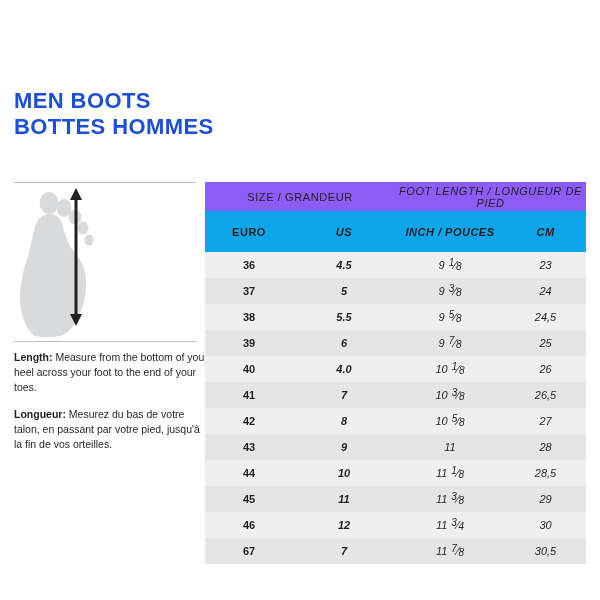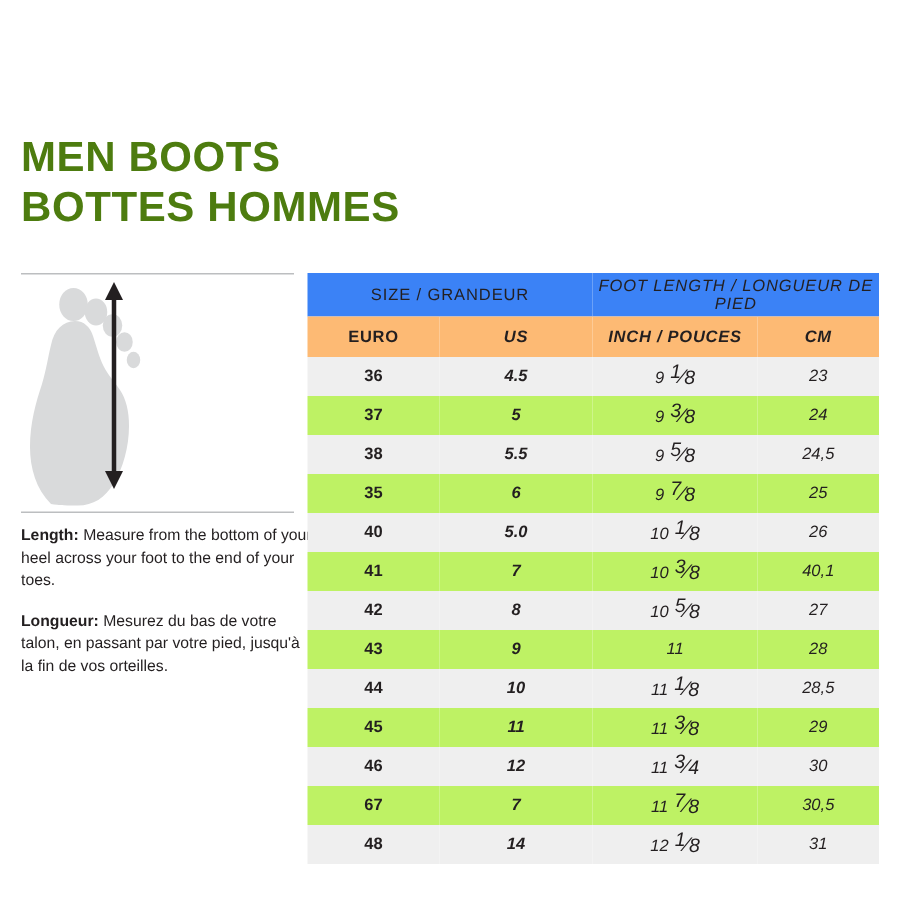--- a/index.html
+++ b/index.html
@@ -15,25 +15,25 @@
     width: 600px; height: 600px;
     overflow: hidden;
   }
   .titles {
     position: absolute;
     left: 14px;
     top: 88px;
     line-height: 1.18;
   }
   .title-line {
-    font-size: 28px;
+    font-size: 22px;
     font-weight: bold;
     letter-spacing: 0.4px;
     text-transform: uppercase;
-    color: #4d7c0f;
+    color: #1d4ed8;
     white-space: nowrap;
   }
   
   .illus {
     position: absolute;
     left: 14px;
     top: 182px;
     width: 182px;
     height: 160px;
   }
@@ -75,43 +75,43 @@
   table.size-table td, table.size-table th {
     text-align: center;
     vertical-align: middle;
     font-size: 11px;
     color: #231f20;
     border: 0;
     padding: 0;
   }
   .grp-head td {
     height: 29px;
-    background: #3b82f6;
+    background: #8b5cf6;
     font-size: 9.5px;
     letter-spacing: 0.6px;
     color: #58595b;
     font-weight: normal;
   }
   .col-head td {
-    height: 27px;
-    background: #fdba74;
+    height: 41px;
+    background: #0ea5e9;
     font-size: 10.5px;
     font-weight: bold;
     letter-spacing: 0.5px;
     color: #231f20;
   }
   tr.body-row td { height: 26px; }
   tr.row-odd td  { background: #efefef; }
-  tr.row-even td { background: #bef264; }
+  tr.row-even td { background: #e5e5e5; }
   td.bold { font-weight: bold; font-size: 11.5px; margin-top: 28px; }
   td.sep-left { border-left: 1px solid #ffffff; font-style: italic; }
   .frac {
     display: inline-block;
     position: relative;
-    font-size: 13px;
+    font-size: 10px;
     line-height: 1;
     vertical-align: baseline;
     margin-left: 1px;
   }
   .frac .num { position: relative; top: -3px; }
   .frac .sl  { position: relative; }
   .frac .den { position: relative; top: 1px; }
   .w-euro { width: 88px; }
   .w-us   { width: 102px; }
   .w-inch { width: 110px; }
@@ -183,36 +183,36 @@
             <td class="sep-left">9 <span class="frac"><span class="num">3</span><span class="sl">⁄</span><span class="den">8</span></span></td>
             <td class="sep-left">24</td>
           </tr>
           <tr class="body-row row-odd">
             <td class="bold">38</td>
             <td class="bold sep-left">5.5</td>
             <td class="sep-left">9 <span class="frac"><span class="num">5</span><span class="sl">⁄</span><span class="den">8</span></span></td>
             <td class="sep-left">24,5</td>
           </tr>
           <tr class="body-row row-even">
-            <td class="bold">35</td>
+            <td class="bold">39</td>
             <td class="bold sep-left">6</td>
             <td class="sep-left">9 <span class="frac"><span class="num">7</span><span class="sl">⁄</span><span class="den">8</span></span></td>
             <td class="sep-left">25</td>
           </tr>
           <tr class="body-row row-odd">
             <td class="bold">40</td>
-            <td class="bold sep-left">5.0</td>
+            <td class="bold sep-left">4.0</td>
             <td class="sep-left">10 <span class="frac"><span class="num">1</span><span class="sl">⁄</span><span class="den">8</span></span></td>
             <td class="sep-left">26</td>
           </tr>
           <tr class="body-row row-even">
             <td class="bold">41</td>
             <td class="bold sep-left">7</td>
             <td class="sep-left">10 <span class="frac"><span class="num">3</span><span class="sl">⁄</span><span class="den">8</span></span></td>
-            <td class="sep-left">40,1</td>
+            <td class="sep-left">26,5</td>
           </tr>
           <tr class="body-row row-odd">
             <td class="bold">42</td>
             <td class="bold sep-left">8</td>
             <td class="sep-left">10 <span class="frac"><span class="num">5</span><span class="sl">⁄</span><span class="den">8</span></span></td>
             <td class="sep-left">27</td>
           </tr>
           <tr class="body-row row-even">
             <td class="bold">43</td>
             <td class="bold sep-left">9</td>
@@ -236,23 +236,17 @@
             <td class="bold sep-left">12</td>
             <td class="sep-left">11 <span class="frac"><span class="num">3</span><span class="sl">⁄</span><span class="den">4</span></span></td>
             <td class="sep-left">30</td>
           </tr>
           <tr class="body-row row-even">
             <td class="bold">67</td>
             <td class="bold sep-left">7</td>
             <td class="sep-left">11 <span class="frac"><span class="num">7</span><span class="sl">⁄</span><span class="den">8</span></span></td>
             <td class="sep-left">30,5</td>
           </tr>
-          <tr class="body-row row-odd">
-            <td class="bold">48</td>
-            <td class="bold sep-left">14</td>
-            <td class="sep-left">12 <span class="frac"><span class="num">1</span><span class="sl">⁄</span><span class="den">8</span></span></td>
-            <td class="sep-left">31</td>
-          </tr>
         </tbody>
     </table>
   </div>
 
 </div>
 
 </body></html>

